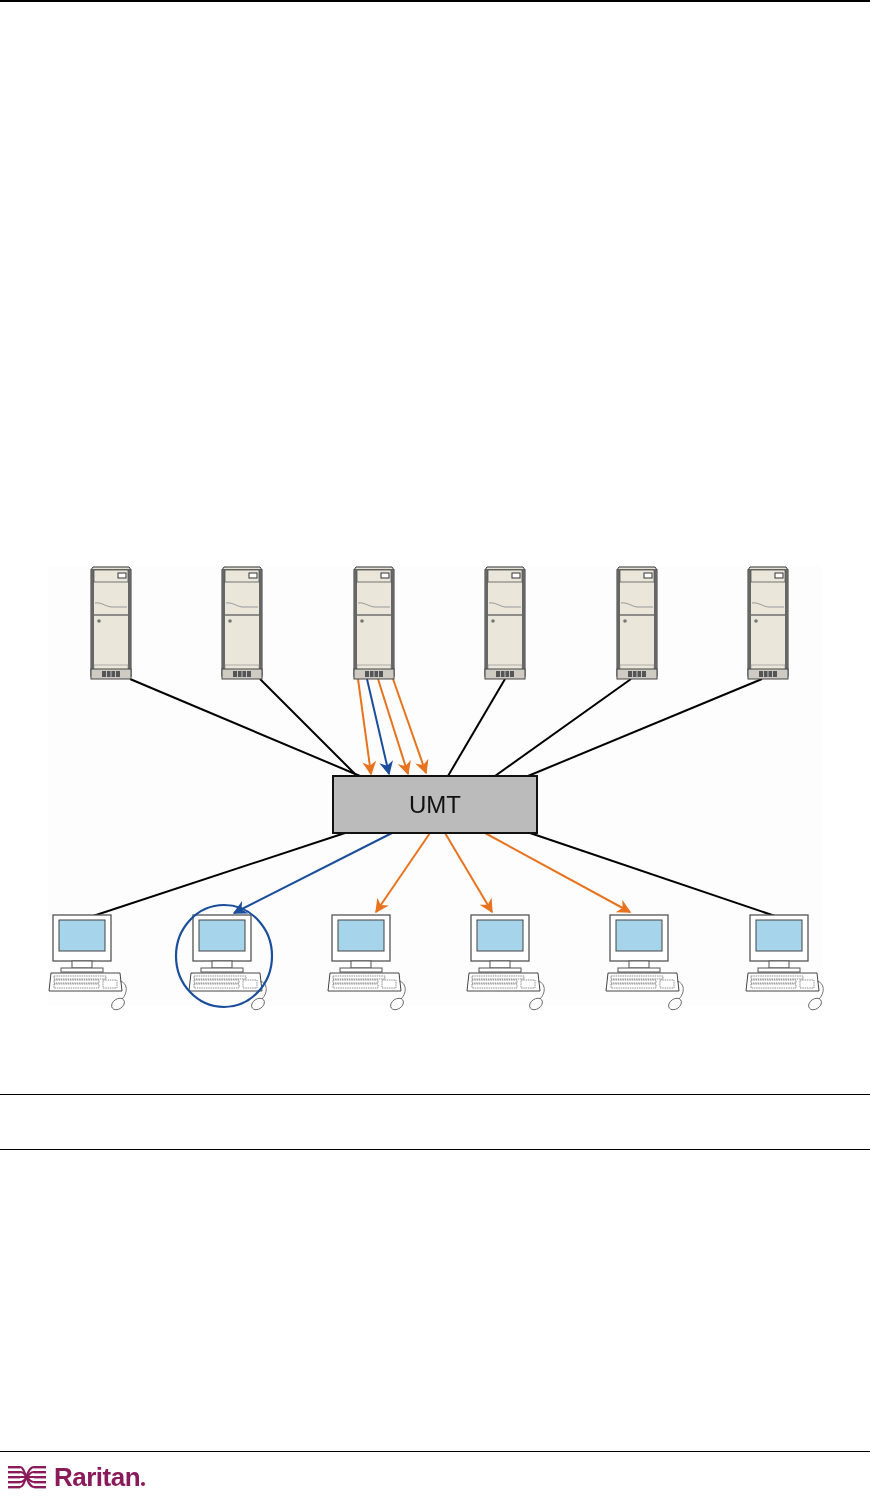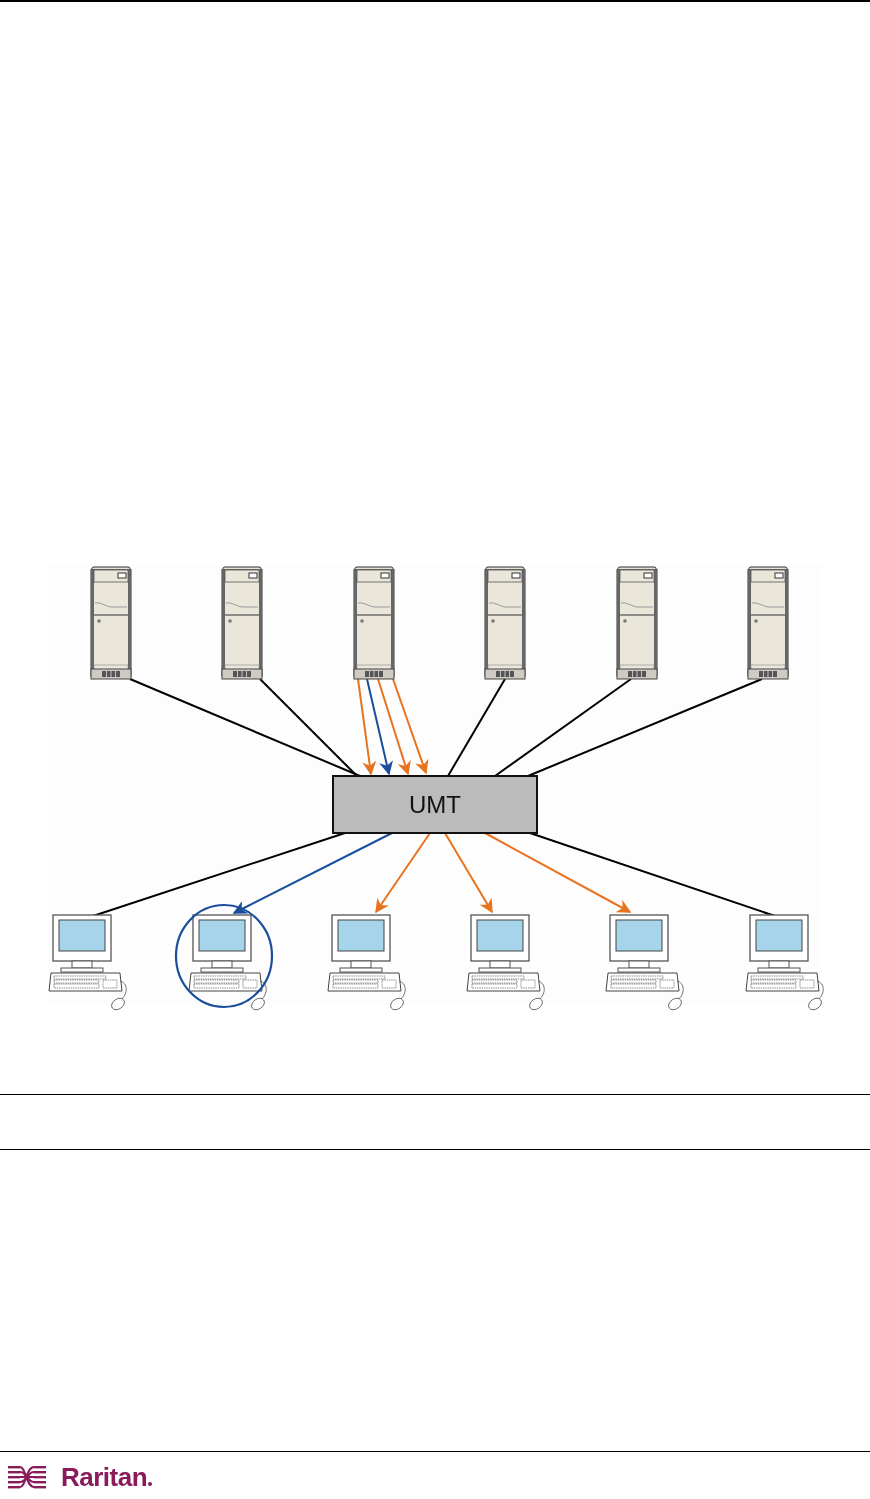--- a/index.html
+++ b/index.html
@@ -6,21 +6,21 @@
   body { width: 870px; height: 1499px; position: relative; overflow: hidden;
          font-family: "Liberation Sans", sans-serif; }
   .rule { position: absolute; left: 0; width: 870px; height: 2px; background: #000; }
   #rule-top { top: 0; }
   #rule-mid1 { top: 1094px; height: 1px; }
   #rule-mid2 { top: 1149px; height: 1px; }
   #rule-foot { top: 1451px; height: 1px; }
   #diagram { position: absolute; left: 0; top: 540px; width: 870px; height: 490px; }
   #logo { position: absolute; left: 8px; top: 1462px; height: 30px; display: flex; align-items: center; }
   #logo-text { font-family: "Liberation Sans", sans-serif; font-weight: bold; font-size: 26px;
-               color: #8b1a5a; letter-spacing: -0.5px; margin-left: 15px; }
+               color: #8b1a5a; letter-spacing: -0.5px; margin-left: 8px; }
   #logo-dot { width: 4px; height: 4px; background: #8b1a5a; border-radius: 50%; display: inline-block; margin-left: 1px; margin-top: 14px; }
 </style>
 </head>
 <body>
 
 <div class="rule" id="rule-top"></div>
 
 <svg id="diagram" viewBox="0 540 870 490" xmlns="http://www.w3.org/2000/svg">
   <defs>
     <marker id="arrow-orange" viewBox="0 0 10 10" refX="9" refY="5" markerWidth="7" markerHeight="7" orient="auto-start-reverse">

